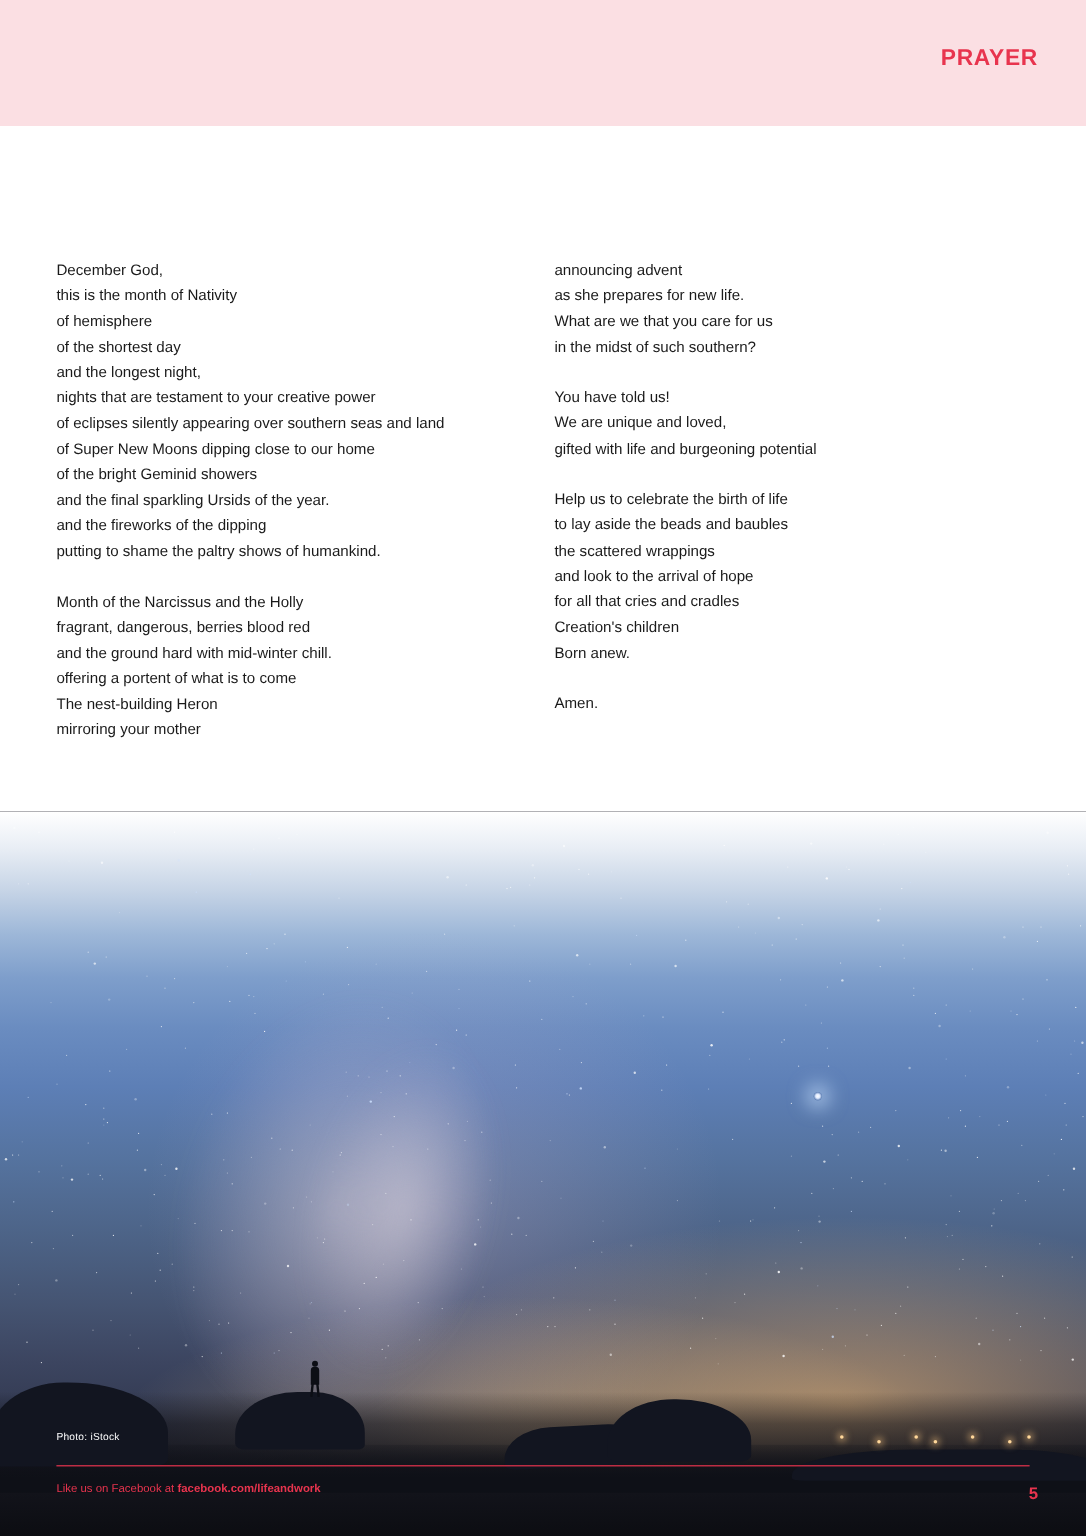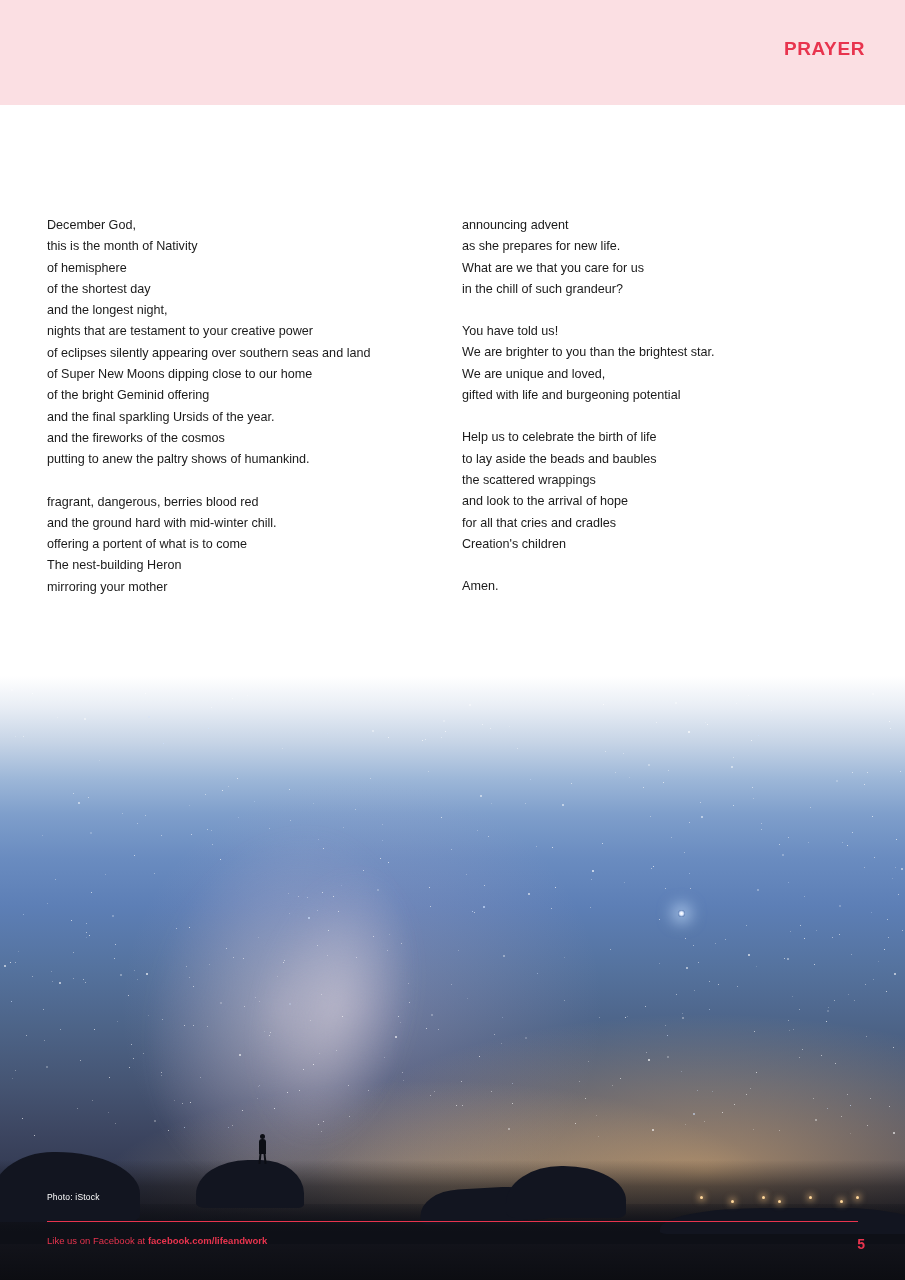--- a/index.html
+++ b/index.html
@@ -306,54 +306,55 @@
     <div class="col col-left">
       <div class="stanza">
         <div class="line">December God,</div>
         <div class="line">this is the month of Nativity</div>
         <div class="line">of hemisphere</div>
         <div class="line">of the shortest day</div>
         <div class="line">and the longest night,</div>
         <div class="line">nights that are testament to your creative power</div>
         <div class="line">of eclipses silently appearing over southern seas and land</div>
         <div class="line">of Super New Moons dipping close to our home</div>
-        <div class="line">of the bright Geminid offering</div>
+        <div class="line">of the bright Geminid showers</div>
         <div class="line">and the final sparkling Ursids of the year.</div>
-        <div class="line">and the fireworks of the cosmos</div>
-        <div class="line">putting to anew the paltry shows of humankind.</div>
+        <div class="line">and the fireworks of the dipping</div>
+        <div class="line">putting to shame the paltry shows of humankind.</div>
       </div>
       <div class="stanza">
+        <div class="line">Month of the Narcissus and the Holly</div>
         <div class="line">fragrant, dangerous, berries blood red</div>
         <div class="line">and the ground hard with mid-winter chill.</div>
         <div class="line">offering a portent of what is to come</div>
         <div class="line">The nest-building Heron</div>
         <div class="line">mirroring your mother</div>
       </div>
     </div>
 
     <div class="col col-right">
       <div class="stanza">
         <div class="line">announcing advent</div>
         <div class="line">as she prepares for new life.</div>
         <div class="line">What are we that you care for us</div>
-        <div class="line">in the chill of such grandeur?</div>
+        <div class="line">in the midst of such southern?</div>
       </div>
       <div class="stanza">
         <div class="line">You have told us!</div>
-        <div class="line">We are brighter to you than the brightest star.</div>
         <div class="line">We are unique and loved,</div>
         <div class="line">gifted with life and burgeoning potential</div>
       </div>
       <div class="stanza">
         <div class="line">Help us to celebrate the birth of life</div>
         <div class="line">to lay aside the beads and baubles</div>
         <div class="line">the scattered wrappings</div>
         <div class="line">and look to the arrival of hope</div>
         <div class="line">for all that cries and cradles</div>
         <div class="line">Creation's children</div>
+        <div class="line">Born anew.</div>
       </div>
       <div class="stanza">
         <div class="line">Amen.</div>
       </div>
     </div>
 
   </div>
 
   <div class="photo">
     <div class="sky"></div>

